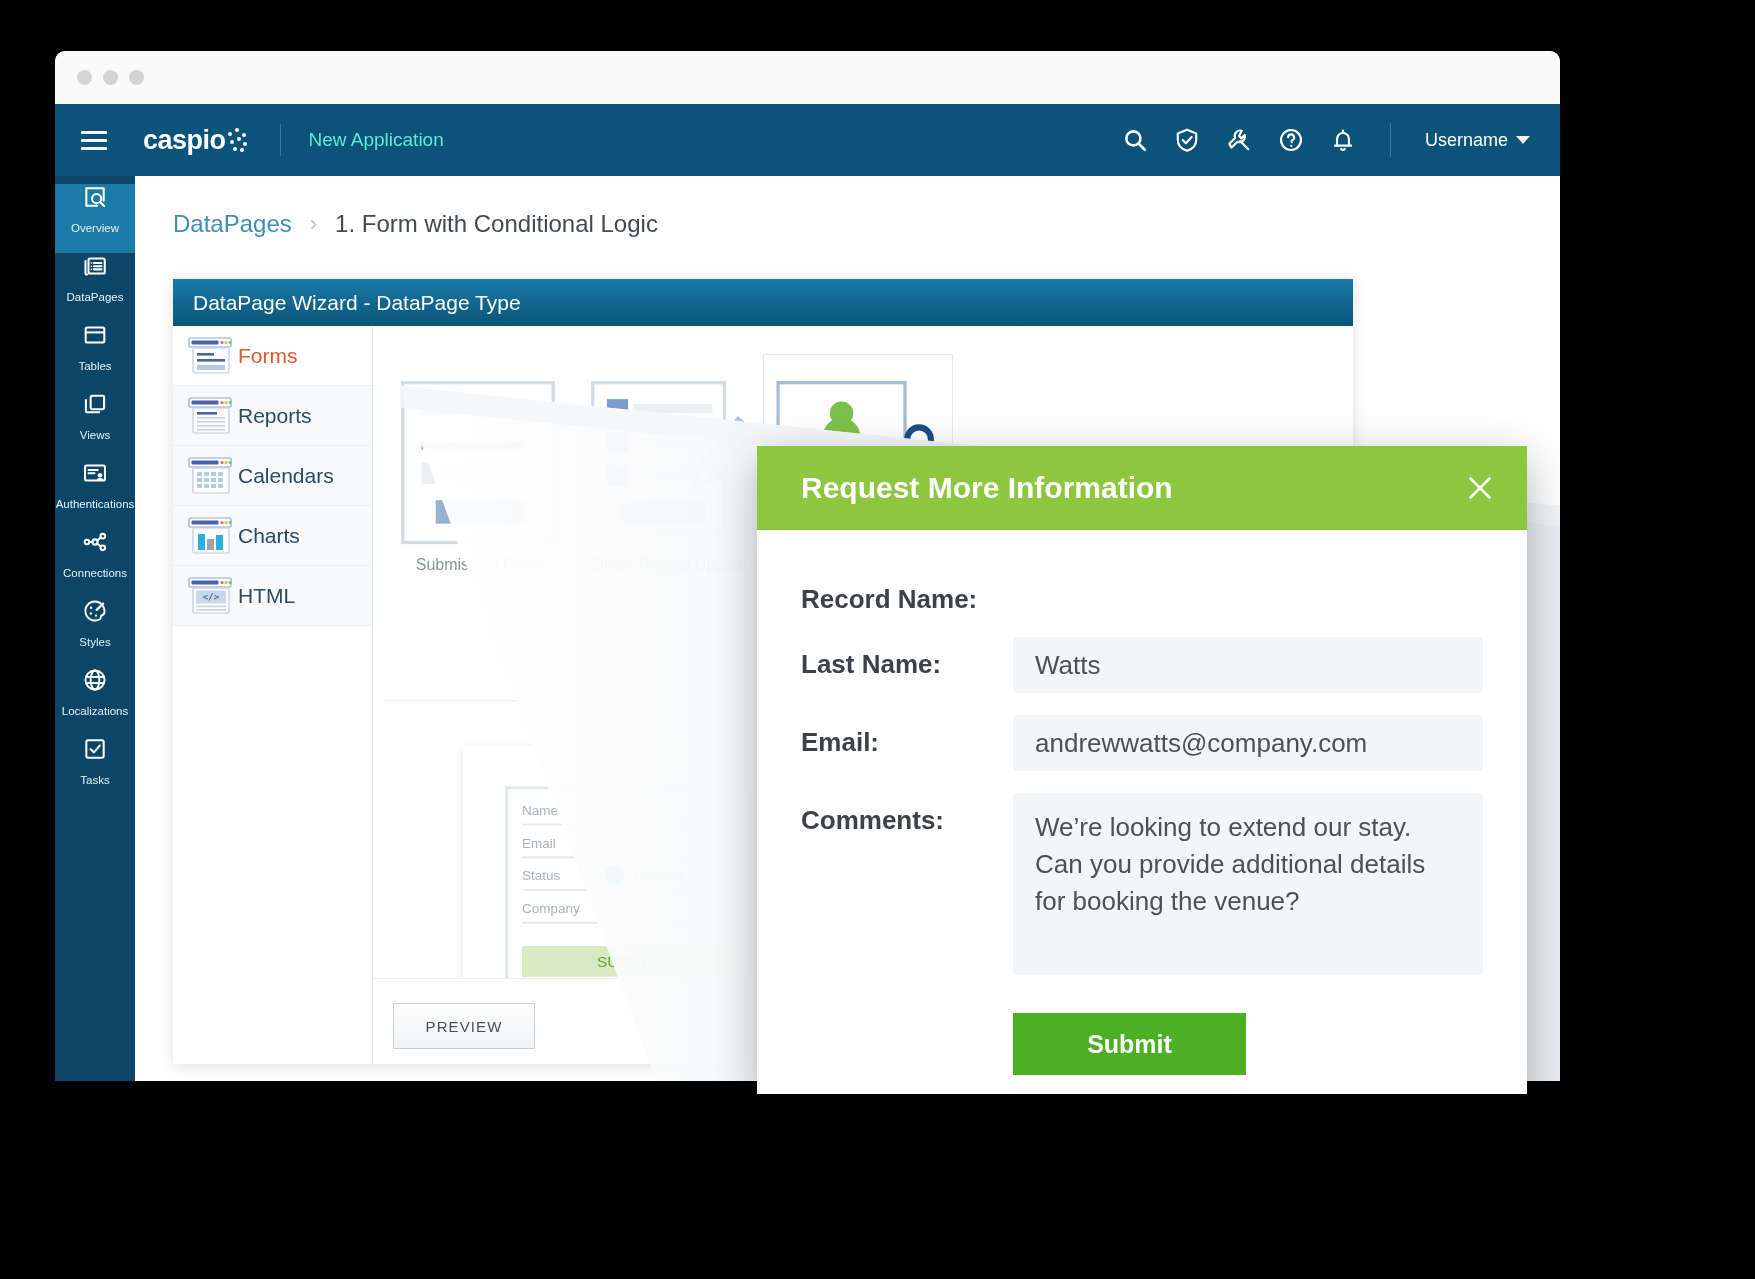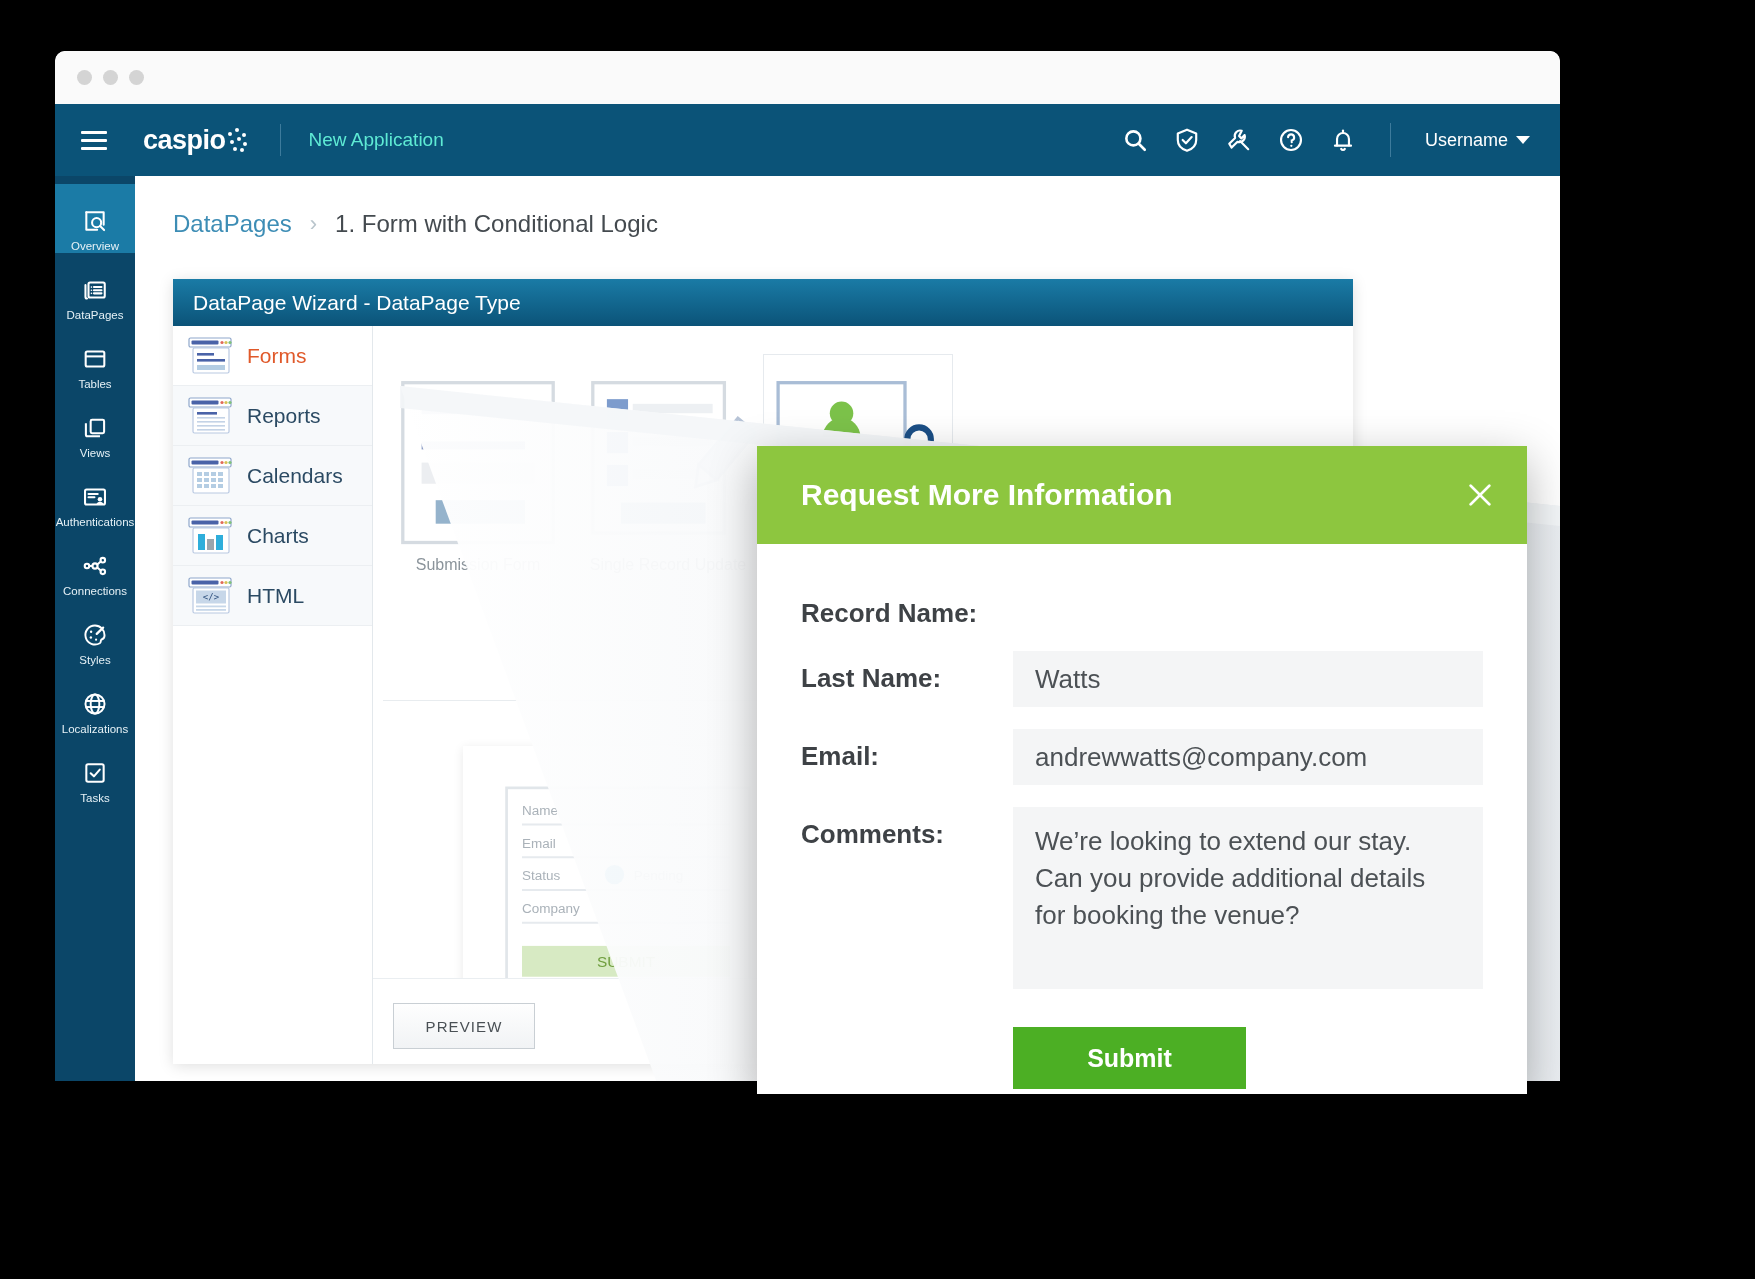--- a/index.html
+++ b/index.html
@@ -54,21 +54,21 @@
   .username { color: #ffffff; font-size: 18px; display: flex; align-items: center; gap: 8px; }
   .caret { width: 0; height: 0; border-left: 7px solid transparent; border-right: 7px solid transparent; border-top: 8px solid #fff; }
 
   
   .body-row { display: flex; height: 905px; }
   .sidebar {
     width: 80px; background: #0b4668; padding-top: 8px; flex-shrink: 0;
   }
   .nav-item {
     height: 69px; display: flex; flex-direction: column;
-    align-items: center; justify-content: flex-end; gap: 6px; cursor: pointer;
+    align-items: center; justify-content: flex-start; gap: 12px; cursor: pointer;
   }
   .nav-item.active { background: #1b7ba6; }
   .nav-ic { width: 26px; height: 26px; }
   .nav-ic svg { width: 100%; height: 100%; display: block; }
   .nav-label { color: #e6f1f6; font-size: 11.5px; text-align: center; line-height: 1.1; }
 
   .content { flex: 1; background: #ffffff; position: relative; overflow: hidden; }
 
   
   .breadcrumb {
@@ -88,21 +88,21 @@
   }
   .wiz-head {
     height: 47px; background: linear-gradient(180deg,#1a7ba6 0%, #0b5378 100%);
     display: flex; align-items: center; padding-left: 20px;
   }
   .wiz-title { color: #ffffff; font-size: 21px; }
   .wiz-body { display: flex; height: 738px; }
 
   .wiz-tabs { width: 200px; border-right: 1px solid #e3e8ec; background: #fff; }
   .wiz-tab {
-    height: 60px; display: flex; align-items: center; gap: 14px;
+    height: 60px; display: flex; align-items: center; gap: 5px;
     padding-left: 14px; border-bottom: 1px solid #eceff2; cursor: pointer;
   }
   .wiz-tab.alt { background: #f7f9fb; }
   .tab-ic { width: 46px; height: 40px; flex-shrink: 0; }
   .tab-ic svg { width: 100%; height: 100%; display: block; }
   .tab-label { font-size: 21px; color: #2b4a63; }
   .tab-label.active { color: #e0592a; }
 
   .wiz-main { flex: 1; position: relative; }
   .cards { display: flex; gap: 0; padding: 28px 0 0 10px; }
@@ -146,21 +146,21 @@
   .beam { position: absolute; inset: 0; pointer-events: none; }
 
   
   .modal {
     position: absolute; left: 757px; top: 446px;
     width: 770px; height: 648px;
     background: #ffffff;
     box-shadow: 0 14px 44px rgba(0,0,0,.30);
   }
   .modal-head {
-    height: 98px; background: #8dc63f; display: flex; align-items: center;
+    height: 84px; background: #8dc63f; display: flex; align-items: center;
     padding: 0 32px 0 44px;
   }
   .modal-title { color: #ffffff; font-size: 30px; font-weight: bold; }
   .modal-close { margin-left: auto; width: 30px; height: 30px; cursor: pointer; }
   .modal-close svg { width: 100%; height: 100%; display: block; }
   .modal-body { padding: 42px 44px 0 44px; }
   .frow { display: flex; align-items: flex-start; margin-bottom: 22px; }
   .flabel { width: 212px; font-size: 26px; font-weight: bold; color: #3e4246; padding-top: 12px; }
   .finput {
     flex: 1; background: #f4f5f6; min-height: 56px;

